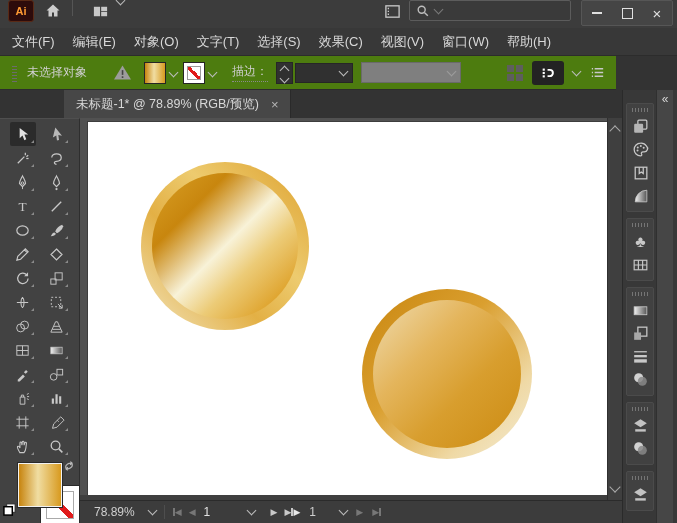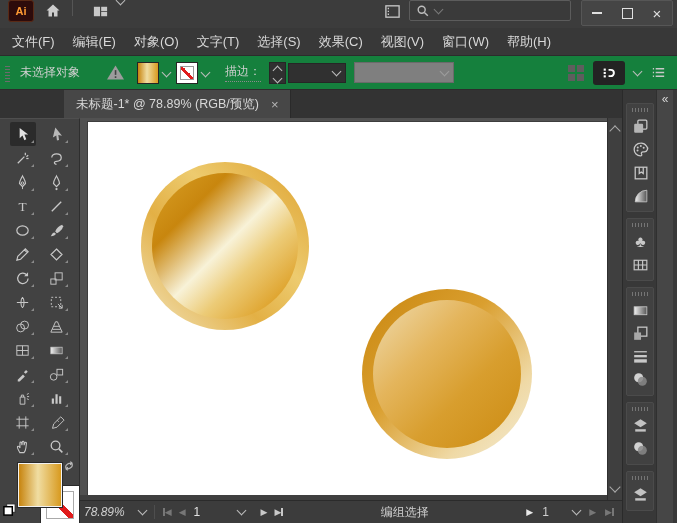--- a/index.html
+++ b/index.html
@@ -26,22 +26,22 @@
   .min-bar{width:10px;height:2px;background:#e0e0e0;display:inline-block;}
   .max-box{width:9px;height:9px;border:1.5px solid #e0e0e0;display:inline-block;}
   .close-x{font-size:15px;line-height:1;}
 
   
   .menubar{left:0;top:28px;width:677px;height:28px;background:#383838;display:flex;align-items:center;
            padding-left:12px;gap:18px;border-bottom:1px solid #2c2c2c;box-sizing:border-box;}
   .menu-item{color:#d8d8d8;font-size:13px;white-space:nowrap;cursor:default;}
 
   
-  .controlbar{left:0;top:56px;width:677px;height:34px;background:#15803d;display:flex;align-items:center;
-              border-bottom:1px solid #2c2c2c;box-sizing:border-box;}
+  .controlbar{left:0;top:56px;width:616px;height:34px;background:#4d7c0f;display:flex;align-items:center;
+              border-bottom:1px solid #2c2c2c;box-sizing:border-box;padding-left:7px;}
   .grip-v{width:5px;height:18px;margin-left:5px;background-image:repeating-linear-gradient(0deg,#6c6c6c 0 1px,transparent 1px 3px);}
   .cb-status{margin-left:10px;color:#cfcfcf;}
   .cb-swatch{width:22px;height:22px;border:1px solid #252525;box-sizing:border-box;}
   .fill-grad{background:linear-gradient(90deg,#c7840f 0%,#f0dda2 45%,#d89a1f 100%);}
   .stroke-none{background:
       linear-gradient(45deg,transparent 43%,#e01b1b 43%,#e01b1b 55%,transparent 55%),#fff;
       box-shadow:inset 0 0 0 3px #fff, inset 0 0 0 4px #9a9a9a;}
   .cb-chev{margin:0 6px 0 4px;}
   .stroke-label{border-bottom:1px dotted #8b8b8b;padding-bottom:1px;margin-left:10px;color:#cfcfcf;white-space:nowrap;}
   .stepper{width:15px;height:20px;background:#303030;border:1px solid #262626;margin-left:8px;
@@ -86,21 +86,21 @@
   .artboard svg{display:block;}
   .vscroll{position:absolute;right:0;top:0;width:14px;height:382px;background:#3f3f3f;border-left:1px solid #2f2f2f;}
   .vs-chv{position:absolute;left:3px;width:7px;height:7px;border-right:1.5px solid #a9a9a9;border-bottom:1.5px solid #a9a9a9;}
   .vs-up{top:9px;transform:rotate(-135deg);}
   .vs-dn{bottom:9px;transform:rotate(45deg);}
   .hscroll{position:absolute;left:0;bottom:0;width:528px;height:5px;background:#3f3f3f;}
 
   
   .statusbar{left:80px;top:500px;width:542px;height:23px;background:#3c3c3c;border-top:1px solid #2b2b2b;
              display:flex;align-items:center;box-sizing:border-box;font-size:12px;color:#cfcfcf;}
-  .sb-zoom{margin-left:4px;font-style:italic;}
+  .sb-zoom{margin-left:14px;}
   .sb-chev{margin-left:14px;}
   .sb-sep{width:1px;height:14px;background:#4e4e4e;margin:0 8px;}
   .arr{font-size:9px;line-height:1;}
   .arr.dim{color:#777;}
   .arr.lit{color:#c9c9c9;}
   .bar-b{display:inline-block;width:2px;height:8px;background:currentColor;vertical-align:middle;}
   .sb-field{margin:0 4px 0 8px;min-width:26px;color:#e3e3e3;}
   .sb-hint{flex:1;text-align:center;color:#cfcfcf;}
   .sb-right{display:flex;align-items:center;gap:9px;margin-right:8px;}
 
@@ -466,21 +466,20 @@
   <div class="abs statusbar">
     <span class="sb-zoom">78.89%</span>
     <span class="chv sb-chev"></span>
     <span class="sb-sep"></span>
     <span class="arr dim"><span class="bar-b"></span>◀</span>
     <span class="arr dim" style="margin-left:7px">◀</span>
     <span class="sb-field">1</span>
     <span class="chv" style="margin-left:14px"></span>
     <span class="arr lit" style="margin-left:16px">▶</span>
     <span class="arr lit" style="margin-left:7px">▶<span class="bar-b"></span></span>
-    <span class="sb-hint">编组选择</span>
     <div class="sb-right">
       <span class="arr lit" style="color:#e8e8e8">▶</span>
       <span style="min-width:22px">1</span>
       <span class="chv"></span>
       <span class="arr dim">▶</span>
       <span class="arr dim">▶<span class="bar-b"></span></span>
     </div>
   </div>
 
   <div class="abs dock">

